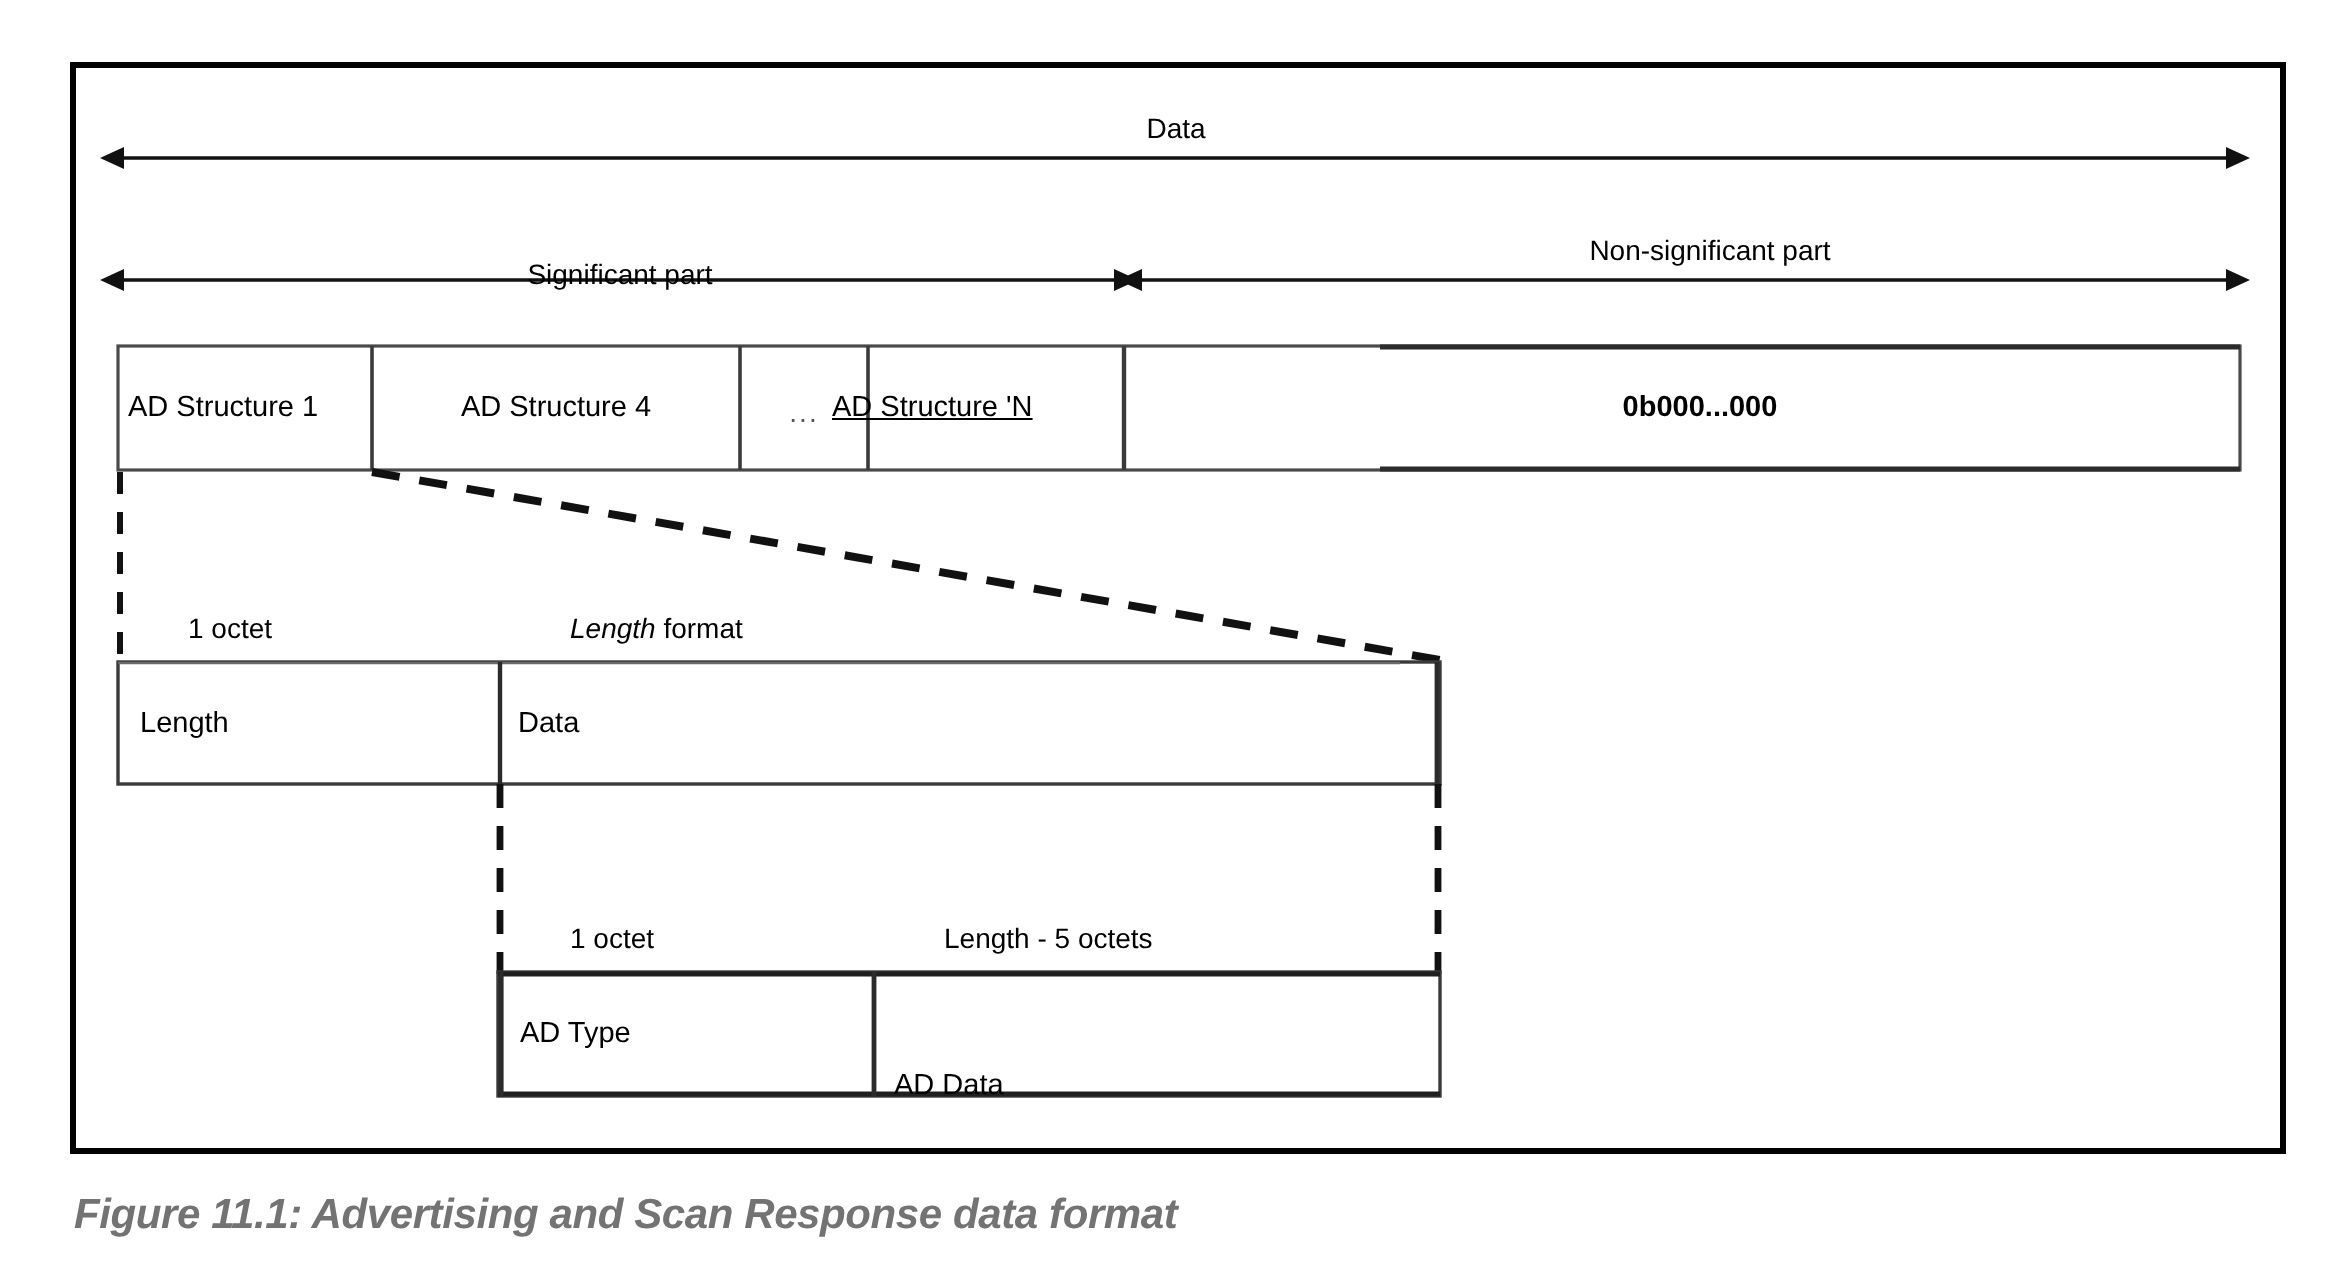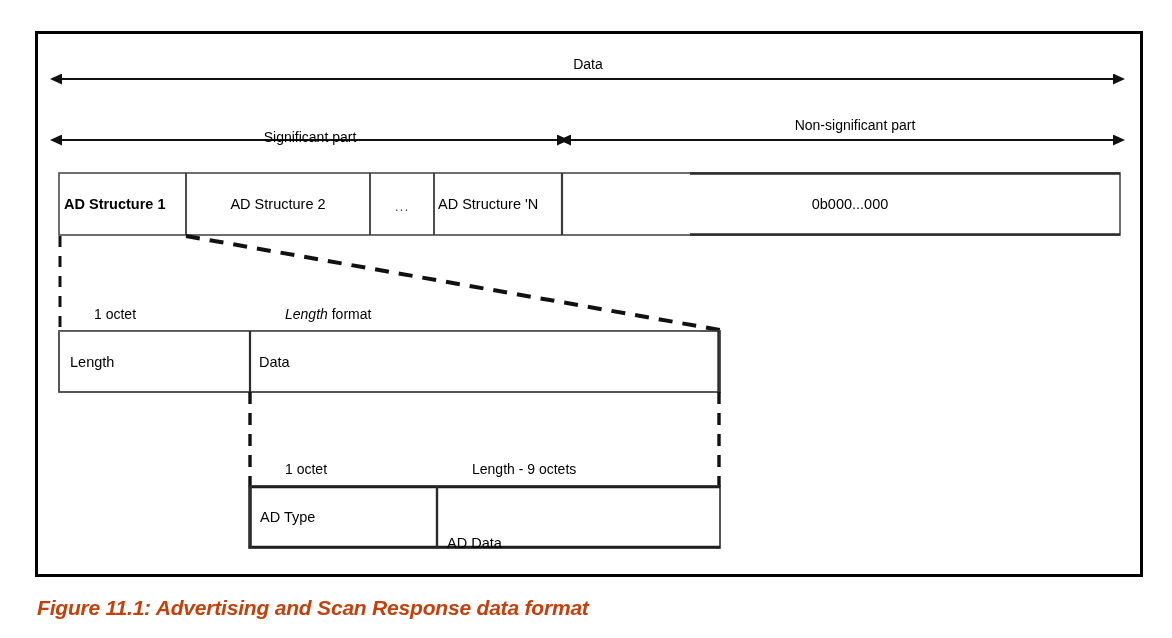--- a/index.html
+++ b/index.html
@@ -87,21 +87,21 @@
   
   .caption {
     position: absolute;
     left: 37px;
     top: 596px;
     font-size: 21px;
     font-style: italic;
     font-weight: bold;
     letter-spacing: -0.2px;
     white-space: nowrap;
-    color: #c2410c;
+    color: #737373;
   }
 </style>
 </head>
 <body>
 
 <div id="figure-root">
 
   <div class="outer-frame"></div>
 
   <svg class="overlay" viewBox="0 0 1172 638" width="1172" height="638">
@@ -163,41 +163,41 @@
       <line x1="437" y1="486" x2="437" y2="548" stroke="#2b2b2b" stroke-width="2.4"></line>
     </g>
   </svg>
 
   <div class="lbl lbl-center" style="left:588px; top:57px;">Data</div>
 
   <div class="lbl lbl-center" style="left:310px; top:118px;margin-top:12px;">Significant part</div>
 
   <div class="lbl lbl-center" style="left:843px; top:118px;margin-left:12px;">Non-significant part</div>
 
-  <div class="cell-lbl" style="left:64px; top:197px;font-weight:bold;">AD Structure 1</div>
-
-  <div class="cell-lbl cell-lbl-center" style="left:278px; top:197px;">AD Structure 2</div>
+  <div class="cell-lbl" style="left:64px; top:197px;">AD Structure 1</div>
+
+  <div class="cell-lbl cell-lbl-center" style="left:278px; top:197px;">AD Structure 4</div>
 
   <div class="ellipsis-lbl" style="left:402px; top:198px;">...</div>
 
-  <div class="cell-lbl" style="left:438px; top:197px;">AD Structure 'N</div>
-
-  <div class="cell-lbl cell-lbl-center" style="left:850px; top:197px;">0b000...000</div>
+  <div class="cell-lbl" style="left:416px; top:197px;text-decoration:underline;">AD Structure 'N</div>
+
+  <div class="cell-lbl cell-lbl-center" style="left:850px; top:197px;font-weight:bold;">0b000...000</div>
 
   <div class="octet-lbl" style="left:68px; top:307px;">1 octet</div>
 
   <div class="octet-lbl" style="left:259px; top:307px;"><em>Length</em><span> format</span></div>
 
   <div class="cell-lbl" style="left:70px; top:355px;">Length</div>
 
   <div class="cell-lbl" style="left:259px; top:355px;">Data</div>
 
   <div class="octet-lbl" style="left:259px; top:462px;">1  octet</div>
 
-  <div class="octet-lbl" style="left:446px; top:462px;">Length - 9 octets</div>
+  <div class="octet-lbl" style="left:446px; top:462px;">Length - 5 octets</div>
 
   <div class="cell-lbl" style="left:260px; top:510px;">AD Type</div>
 
   <div class="cell-lbl" style="left:447px; top:536px;">AD Data</div>
 
   <div class="caption">Figure 11.1:  Advertising and Scan Response data format</div>
 
 </div>
 
 </body></html>

